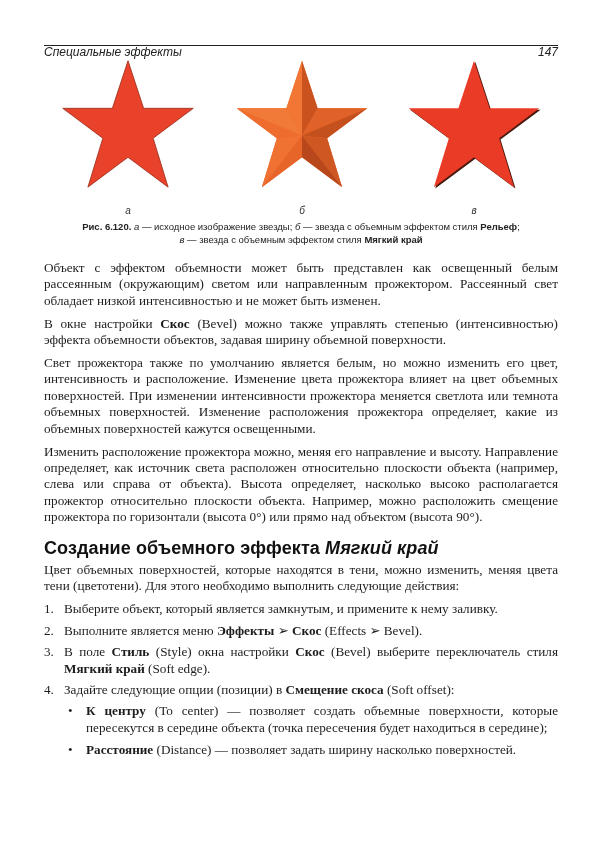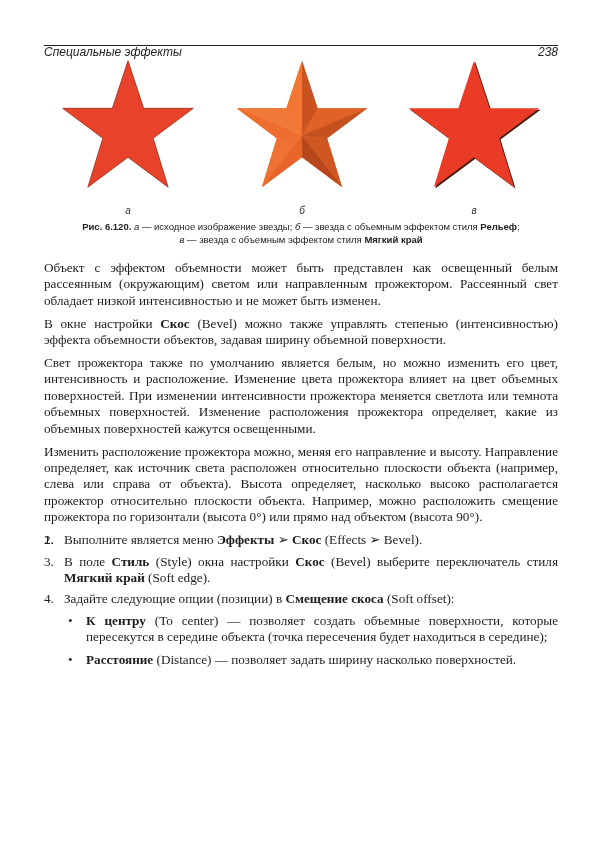--- a/index.html
+++ b/index.html
@@ -33,21 +33,21 @@
   ul.opts li { position: relative; padding-left: 22px; margin-bottom: 6px; padding-right: 0; }
   ul.opts li .bullet { position: absolute; left: 4px; top: 0; }
 </style>
 </head>
 <body>
 
 <div class="page">
 
   <div class="running-head">
     <span class="title">Специальные эффекты</span>
-    <span class="pagenum">238</span>
+    <span class="pagenum">147</span>
   </div>
   <div class="head-rule"></div>
 
   <div class="figure">
 
     <div class="star" style="left:16px;">
       <svg viewBox="0 0 100 100">
         <polygon points="50,2 61.5,37 98,37 68.5,59 79.5,95 50,73 20.5,95 31.5,59 2,37 38.5,37" fill="#e8432a" stroke="#9a2a18" stroke-width="0.6"></polygon>
       </svg>
     </div>
@@ -84,24 +84,27 @@
     <i>а</i><span> — исходное изображение звезды;  </span><i>б</i><span> — звезда с объемным эффектом стиля </span><b>Рельеф</b><span>;</span><br>
     <i>в</i><span> — звезда с объемным эффектом стиля </span><b>Мягкий край</b>
   </div>
 
   <div class="body-text">
     <p>Объект с эффектом объемности может быть представлен как освещенный белым рассеянным (окружающим) светом или направленным прожектором. Рассеянный свет обладает низкой интенсивностью и не может быть изменен.</p>
     <p><span>В окне настройки </span><b>Скос</b><span> (Bevel) можно также управлять степенью (интенсивностью) эффекта объемности объектов, задавая ширину объемной поверхности.</span></p>
     <p>Свет прожектора также по умолчанию является белым, но можно изменить его цвет, интенсивность и расположение. Изменение цвета прожектора влияет на цвет объемных поверхностей. При изменении интенсивности прожектора меняется светлота или темнота объемных поверхностей. Изменение расположения прожектора определяет, какие из объемных поверхностей кажутся освещенными.</p>
     <p>Изменить расположение прожектора можно, меняя его направление и высоту. Направление определяет, как источник света расположен относительно плоскости объекта (например, слева или справа от объекта). Высота определяет, насколько высоко располагается прожектор относительно плоскости объекта. Например, можно расположить смещение прожектора по горизонтали (высота 0°) или прямо над объектом (высота 90°).</p>
 
+    <h2 class="section"><span>Создание объемного эффекта </span><i>Мягкий край</i></h2>
+    <p>Цвет объемных поверхностей, которые находятся в тени, можно изменить, меняя цвета тени (цветотени). Для этого необходимо выполнить следующие действия:</p>
 
     <ol class="steps">
       <li>
         <span class="num">1.</span>
+        <span>Выберите объект, который является замкнутым, и примените к нему заливку.</span>
       </li>
       <li>
         <span class="num">2.</span>
         <span>Выполните является меню </span><b>Эффекты</b><span> ➢ </span><b>Скос</b><span> (Effects ➢ Bevel).</span>
       </li>
       <li>
         <span class="num">3.</span>
         <span>В поле </span><b>Стиль</b><span> (Style) окна настройки </span><b>Скос</b><span> (Bevel) выберите переключатель стиля </span><b>Мягкий край</b><span> (Soft edge).</span>
       </li>
       <li>

